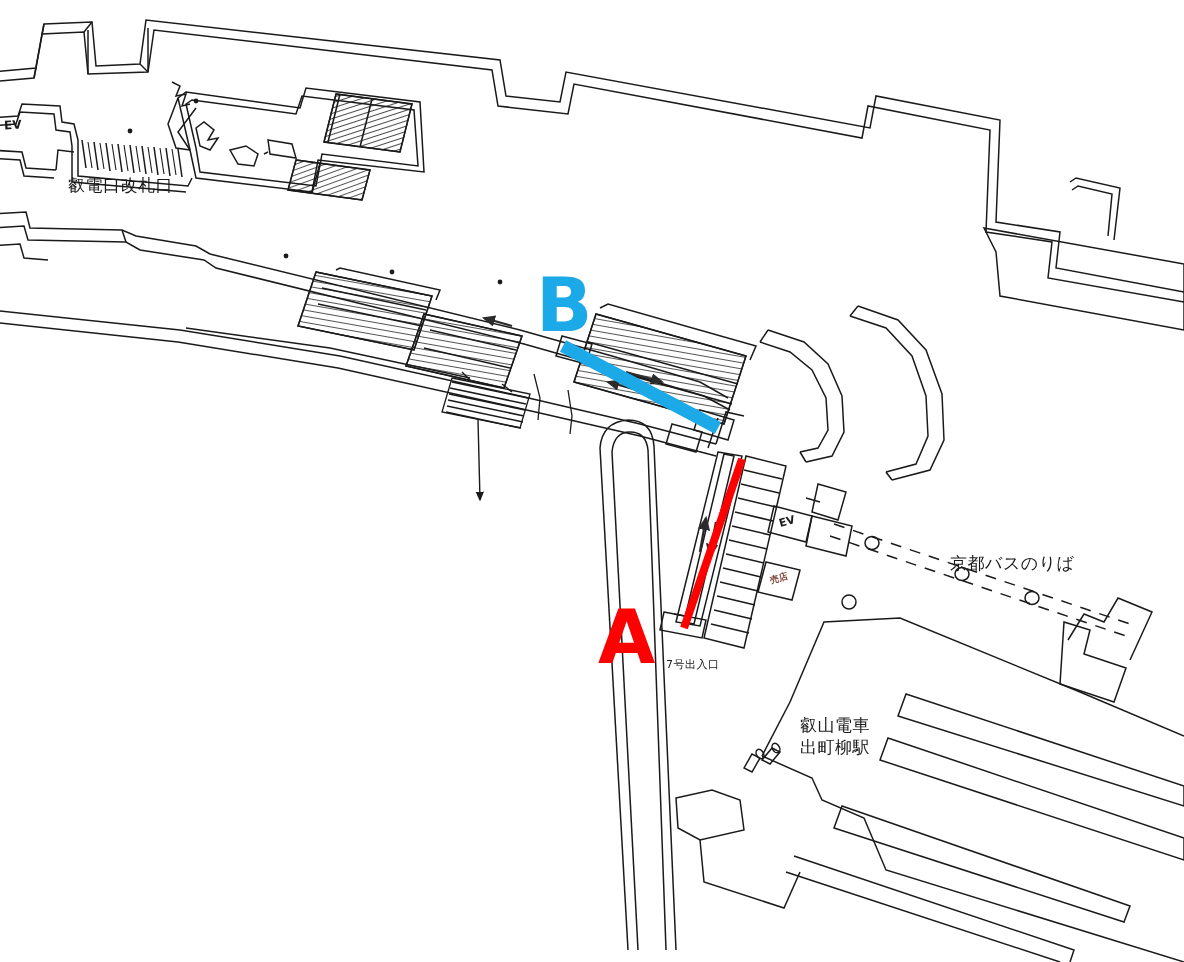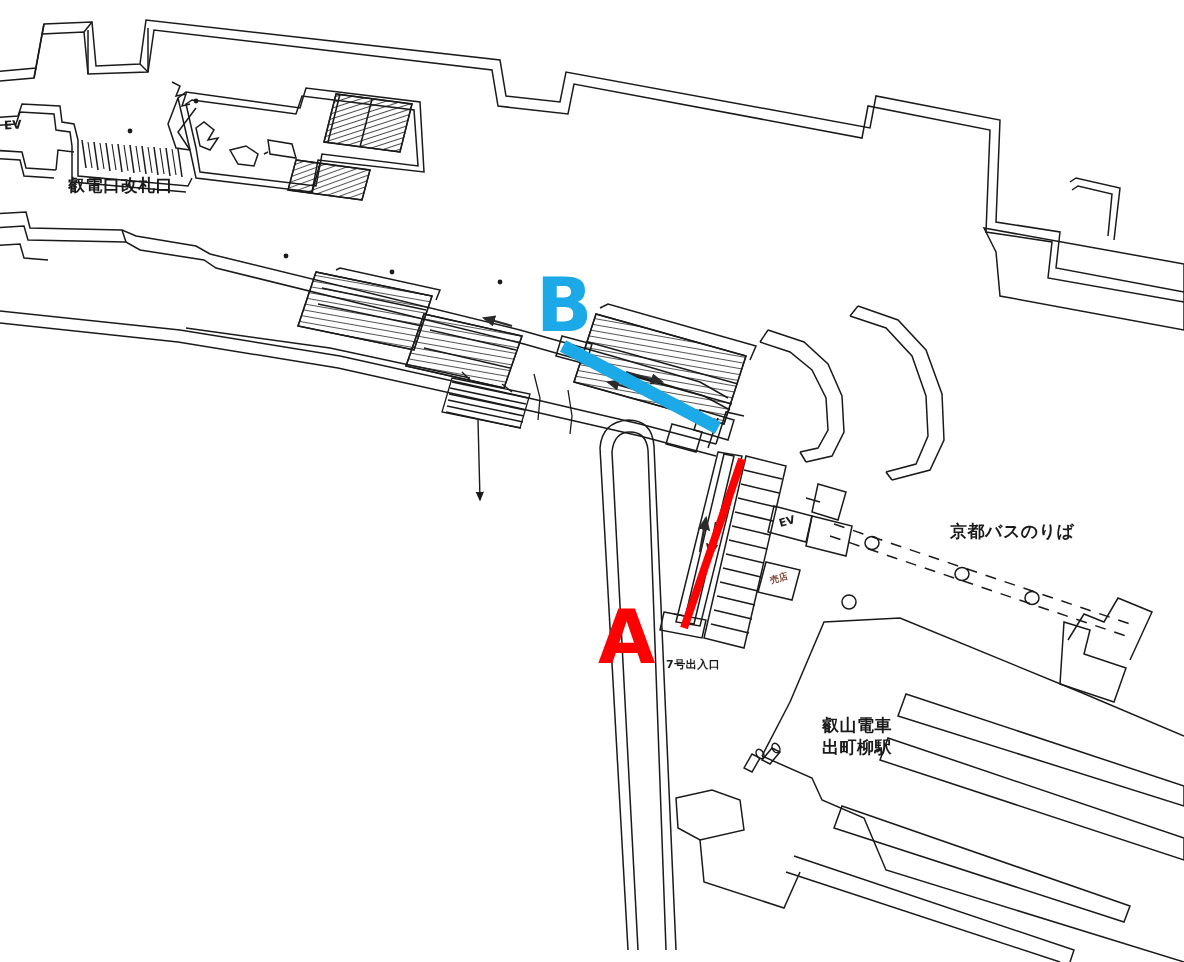--- a/index.html
+++ b/index.html
@@ -23,21 +23,21 @@
     left: 0;
     top: 0;
     width: 1184px;
     height: 962px;
     display: block;
   }
   .map-label {
     position: absolute;
     color: #1a1a1a;
     font-family: "DejaVu Sans", "Liberation Sans", sans-serif;
-    font-weight: 700;
+    font-weight: 400;
     white-space: pre;
     line-height: 1.3;
     letter-spacing: 0.5px;
   }
   .route-letter {
     position: absolute;
     font-family: "DejaVu Sans", "Liberation Sans", sans-serif;
     font-weight: 700;
     line-height: 1;
     white-space: pre;
@@ -353,23 +353,23 @@
   </svg>
 
   <div class="route-letter" id="route-letter-b" style="left:536px; top:268px;">B</div>
 
   <div class="route-letter" id="route-letter-a" style="left:598px; top:600px;">A</div>
 
   <div class="map-label" style="left:68px; top:174px; font-size:17px;">叡電口改札口</div>
 
   <div class="map-label" style="left:666px; top:658px; font-size:11px;">7号出入口</div>
 
-  <div class="map-label" style="left:950px; top:520px; font-size:17px;">京都バスのりば</div>
-
-  <div class="map-label" style="left:800px; top:714px; font-size:17px; text-align:left;margin-left:22px;">叡山電車
+  <div class="map-label" style="left:950px; top:552px; font-size:17px;">京都バスのりば</div>
+
+  <div class="map-label" style="left:800px; top:714px; font-size:17px; text-align:left;">叡山電車
 出町柳駅</div>
 
   <div class="box-label" style="left:4px; top:118px; font-size:12px; font-weight:700; transform:rotate(-3deg);">EV</div>
 
   <div class="box-label" style="left:779px; top:515px; font-size:11px; font-weight:700; transform:rotate(-16deg);">EV</div>
 
   <div class="box-label" style="left:770px; top:572px; font-size:9px; font-weight:700; transform:rotate(-16deg); color:#7a3b2e;">売店</div>
 
 </div>
 

